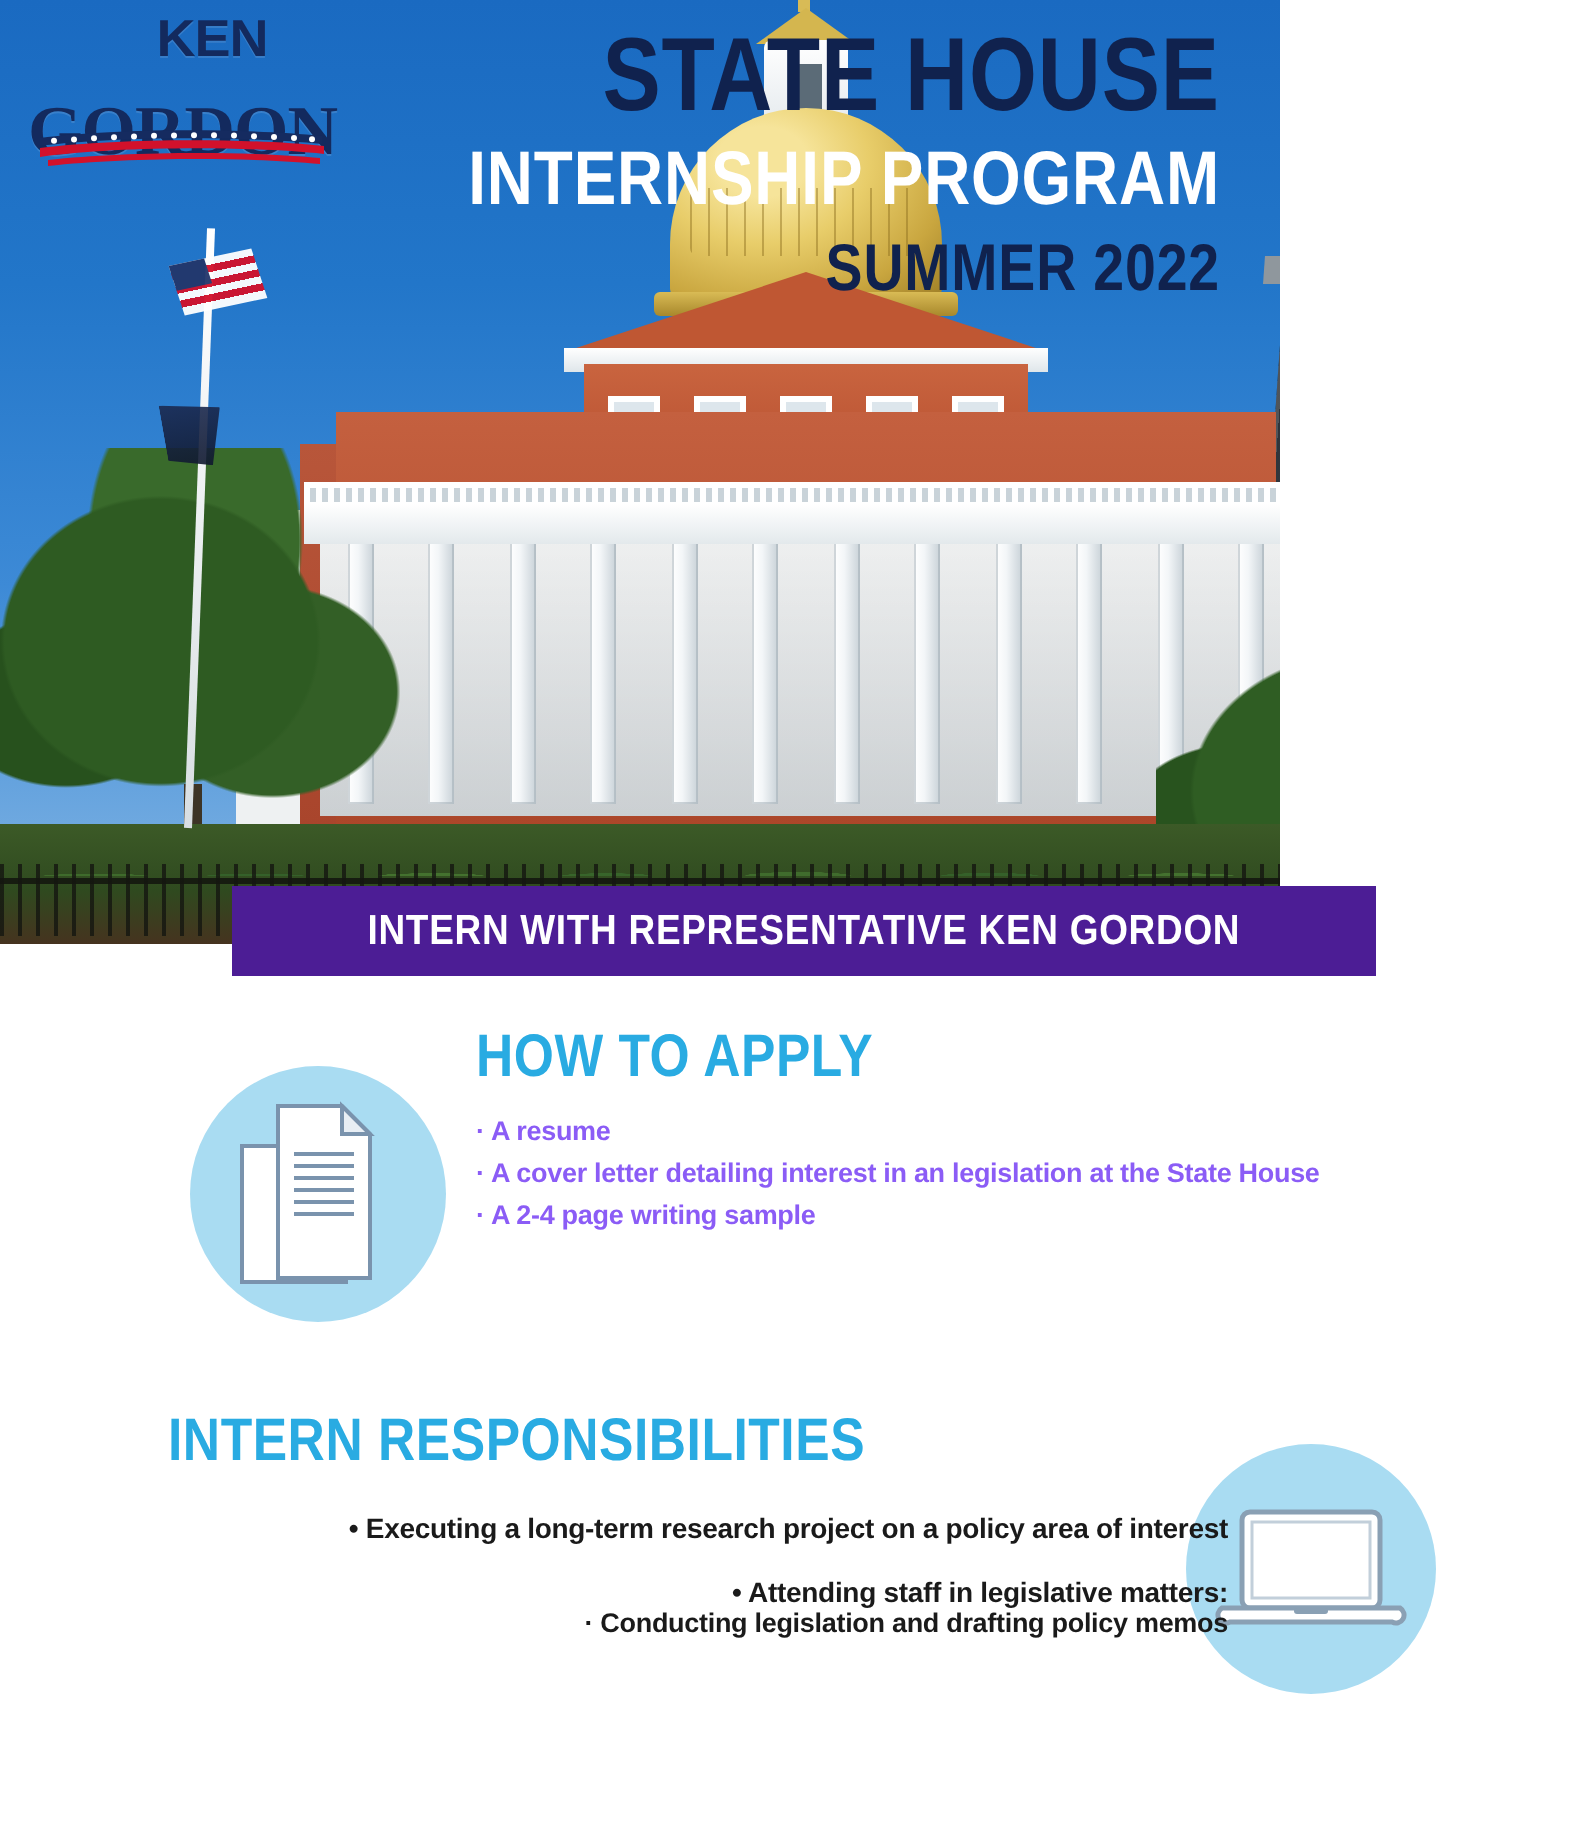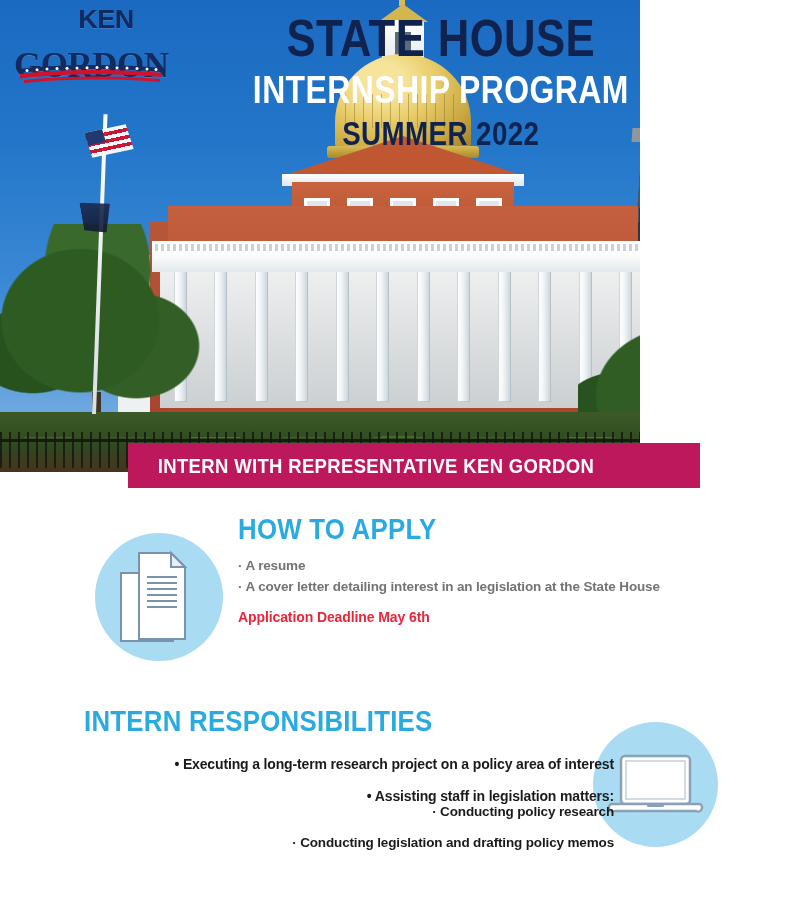--- a/index.html
+++ b/index.html
@@ -363,46 +363,46 @@
     font-family: Liberation Serif, serif;
   }
   .swoosh {
     position: absolute;
     left: 4px; top: 56px;
     width: 146px; height: 22px;
   }
 
   .header-text {
     position: absolute;
-    right: 6px; top: 12px;
+    right: 30px; top: 12px;
     width: 460px;
-    text-align: center;
+    text-align: right;
   }
   .title-main, .title-sub, .title-term {
     font-family: "Liberation Sans", sans-serif;
     font-weight: 700;
     line-height: 1.02;
     transform: scaleX(0.84);
     transform-origin: right center;
     letter-spacing: 0.5px;
     white-space: nowrap;
   }
   .title-main { font-size: 52px; color: #10224e; }
   .title-sub  { font-size: 38px; color: #ffffff; margin-top: 6px; }
   .title-term { font-size: 33px; color: #10224e; margin-top: 7px; }
 
   
   .banner {
     position: absolute;
-    left: 128px; top: 443px;
+    left: 116px; top: 443px;
     width: 572px; height: 45px;
-    background: #be185d;
+    background: #4c1d95;
     display: flex;
     align-items: center;
-    justify-content: flex-start;
+    justify-content: center;
     z-index: 5;
   }
   .banner-text {
     color: #ffffff;
     font-family: "Liberation Sans", sans-serif;
     font-weight: 700;
     font-size: 21px;
     letter-spacing: 0.4px;
     transform: scaleX(0.88);
     white-space: nowrap;
@@ -447,21 +447,21 @@
     letter-spacing: -0.2px;
   }
   .apply-list {
     margin: 9px 0 0 0;
     padding: 0;
     list-style: none;
   }
   .apply-list li {
     font-size: 13.5px;
     font-weight: 700;
-    color: #737373;
+    color: #8b5cf6;
     line-height: 1.56;
     letter-spacing: -0.15px;
   }
   .deadline {
     margin-top: 12px;
     font-size: 14px;
     font-weight: 700;
     color: #e8263c;
     letter-spacing: -0.1px;
   }
@@ -631,38 +631,37 @@
       <line x1="52" y1="74" x2="82" y2="74"></line>
     </g>
   </svg>
 </div>
 
 <div class="apply-block">
   <div class="section-heading">HOW TO APPLY</div>
   <ul class="apply-list">
     <li>· A resume</li>
     <li>· A cover letter detailing interest in an legislation at the State House</li>
+    <li>· A 2-4 page writing sample</li>
   </ul>
-  <div class="deadline">Application Deadline May 6th</div>
 </div>
 
 <div class="resp-icon-circle">
   <svg width="125" height="125" viewBox="0 0 125 125">
     <rect x="28" y="34" width="69" height="48" rx="4" fill="#ffffff" stroke="#8aa0b4" stroke-width="2.5"></rect>
     <rect x="33" y="39" width="59" height="38" fill="#ffffff" stroke="#c2cfda" stroke-width="1.5"></rect>
     <path d="M18 82 h89 a4 4 0 0 1 -4 7 h-81 a4 4 0 0 1 -4 -7 z" fill="#ffffff" stroke="#8aa0b4" stroke-width="2.5"></path>
     <rect x="54" y="82" width="17" height="3" rx="1.5" fill="#8aa0b4"></rect>
   </svg>
 </div>
 
 <div class="resp-block">
   <div class="section-heading">INTERN RESPONSIBILITIES</div>
   <ul class="resp-list">
     <li>• Executing a long-term research project on a policy area of interest</li>
     <li>
-      <span>• Assisting staff in legislation matters:</span>
+      <span>• Attending staff in legislative matters:</span>
       <ul class="resp-sub">
-        <li>· Conducting policy research</li>
         <li>· Conducting legislation and drafting policy memos</li>
       </ul>
     </li>
   </ul>
 </div>
 
 </body></html>

